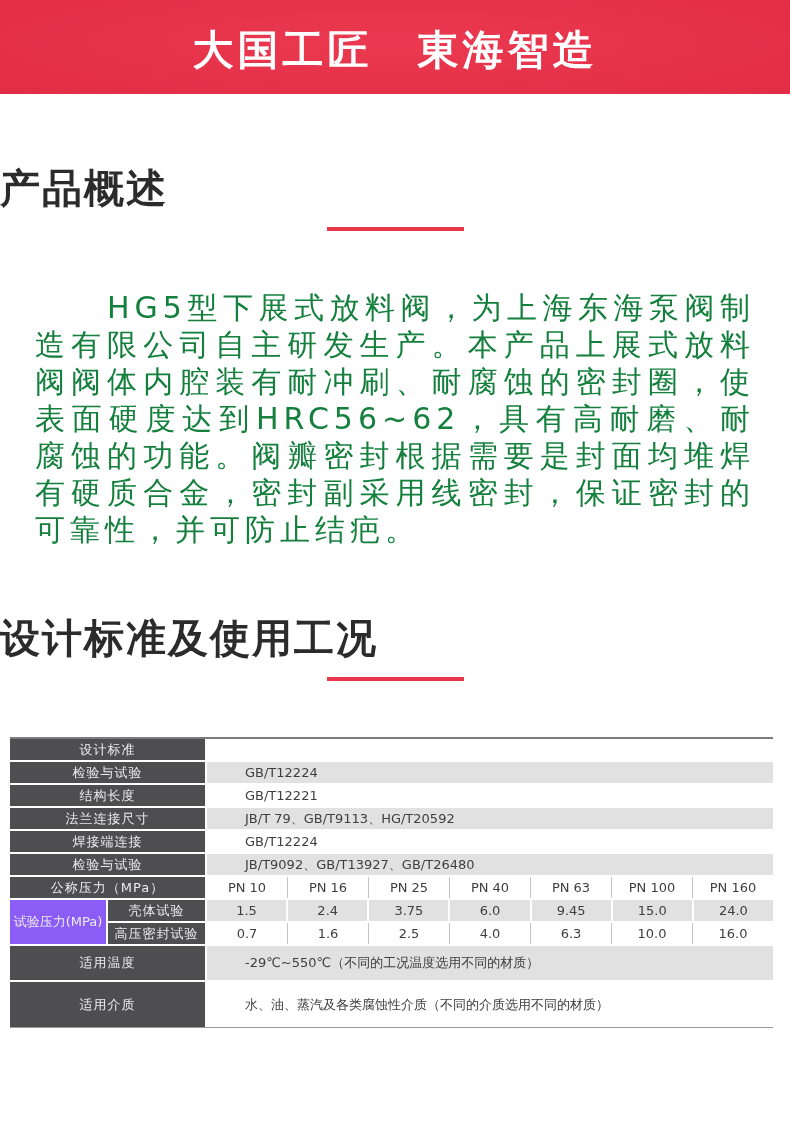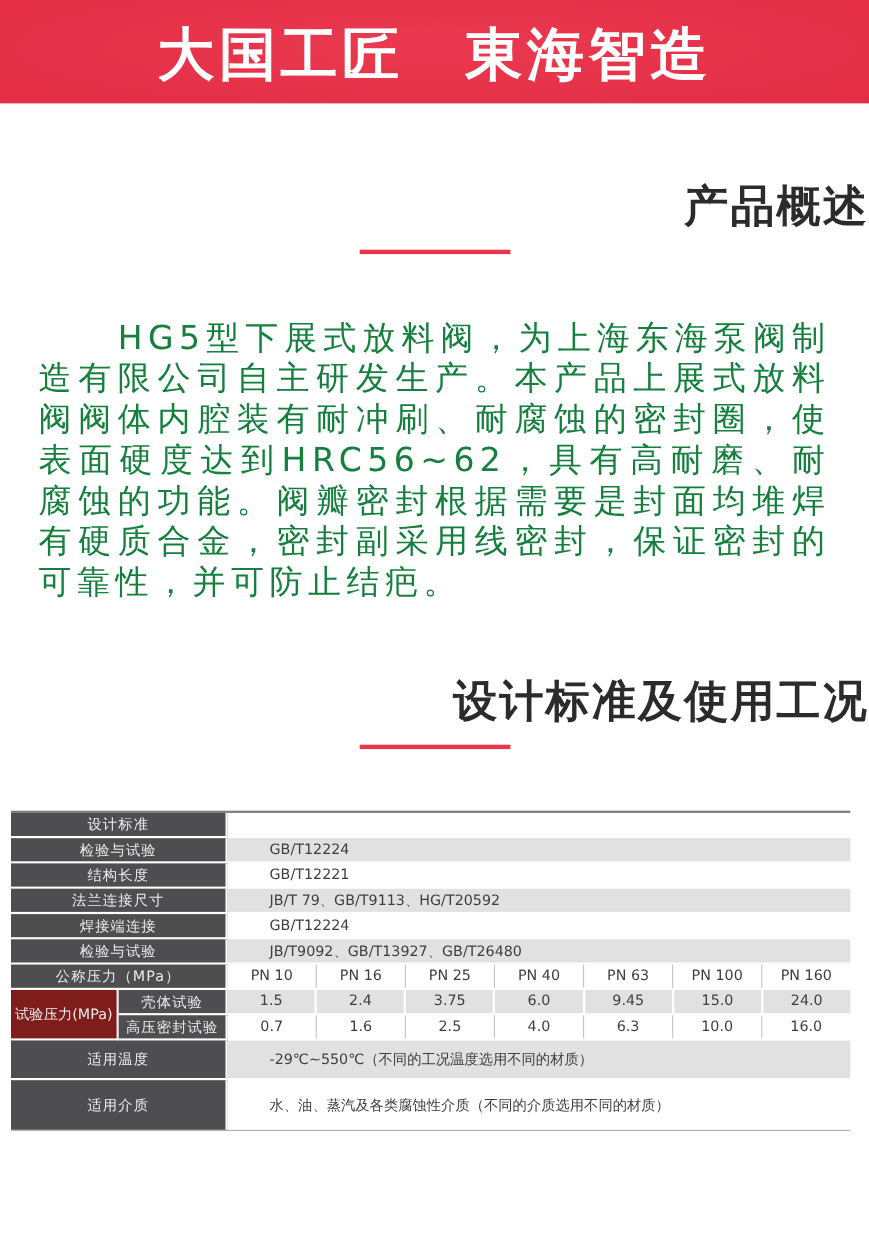--- a/index.html
+++ b/index.html
@@ -9,27 +9,27 @@
     font-family:"DejaVu Sans","Liberation Sans",sans-serif;
   }
   .page { width:790px; height:1140px; background:#ffffff; }
 
   
   .banner {
     height:94px; display:flex; align-items:center; justify-content:center;
     background: radial-gradient(140% 170% at 50% 45%, #ea3950 0%, #e12b43 55%, #d02339 100%);
   }
   .banner-text {
-    color:#ffffff; font-size:52px; font-weight:bold; letter-spacing:4px;
+    color:#ffffff; font-size:41px; font-weight:bold; letter-spacing:4px;
     padding-top:6px; white-space:nowrap;
   }
 
   
   .sec-title {
-    text-align:right; font-size:40px; font-weight:bold; color:#2b2b2b;
+    text-align:left; font-size:40px; font-weight:bold; color:#2b2b2b;
     letter-spacing:2px; line-height:48px;
   }
   .t-overview { margin-top:70px; }
   .t-standards { margin-top:66px; }
   .sec-underline { width:137px; height:4px; background:#e8364a; margin:15px auto 0; }
 
   
   .para {
     margin:58px 35px 0; font-size:30px; line-height:37px; letter-spacing:5px;
     color:#15803d; text-align:justify; text-indent:2.4em;
@@ -56,21 +56,21 @@
     flex:1; display:flex; align-items:center; justify-content:center;
     color:#3e3e3e; background:#ffffff;
   }
   .cell + .cell { border-left:1px solid #c4c4c4; }
   .shade .val, .shade .cell { background:#e1e1e1; }
   .shade .cell + .cell { border-left:2px solid #ffffff; }
 
   
   .tgroup { display:flex; }
   .glbl {
-    width:98px; background:#7f1d1d; color:#ececec;
+    width:98px; background:#8b5cf6; color:#ececec;
     display:flex; align-items:center; justify-content:center;
     border-right:2px solid #ffffff; border-bottom:2px solid #ffffff; letter-spacing:0;
   }
   .gsub { flex:1; display:flex; flex-direction:column; }
   .sublbl {
     width:99px; background:#4e4e50; color:#ececec;
     display:flex; align-items:center; justify-content:center;
     letter-spacing:1px; border-right:2px solid #ffffff; border-bottom:2px solid #ffffff;
   }
   .tall1 { height:36px; }

